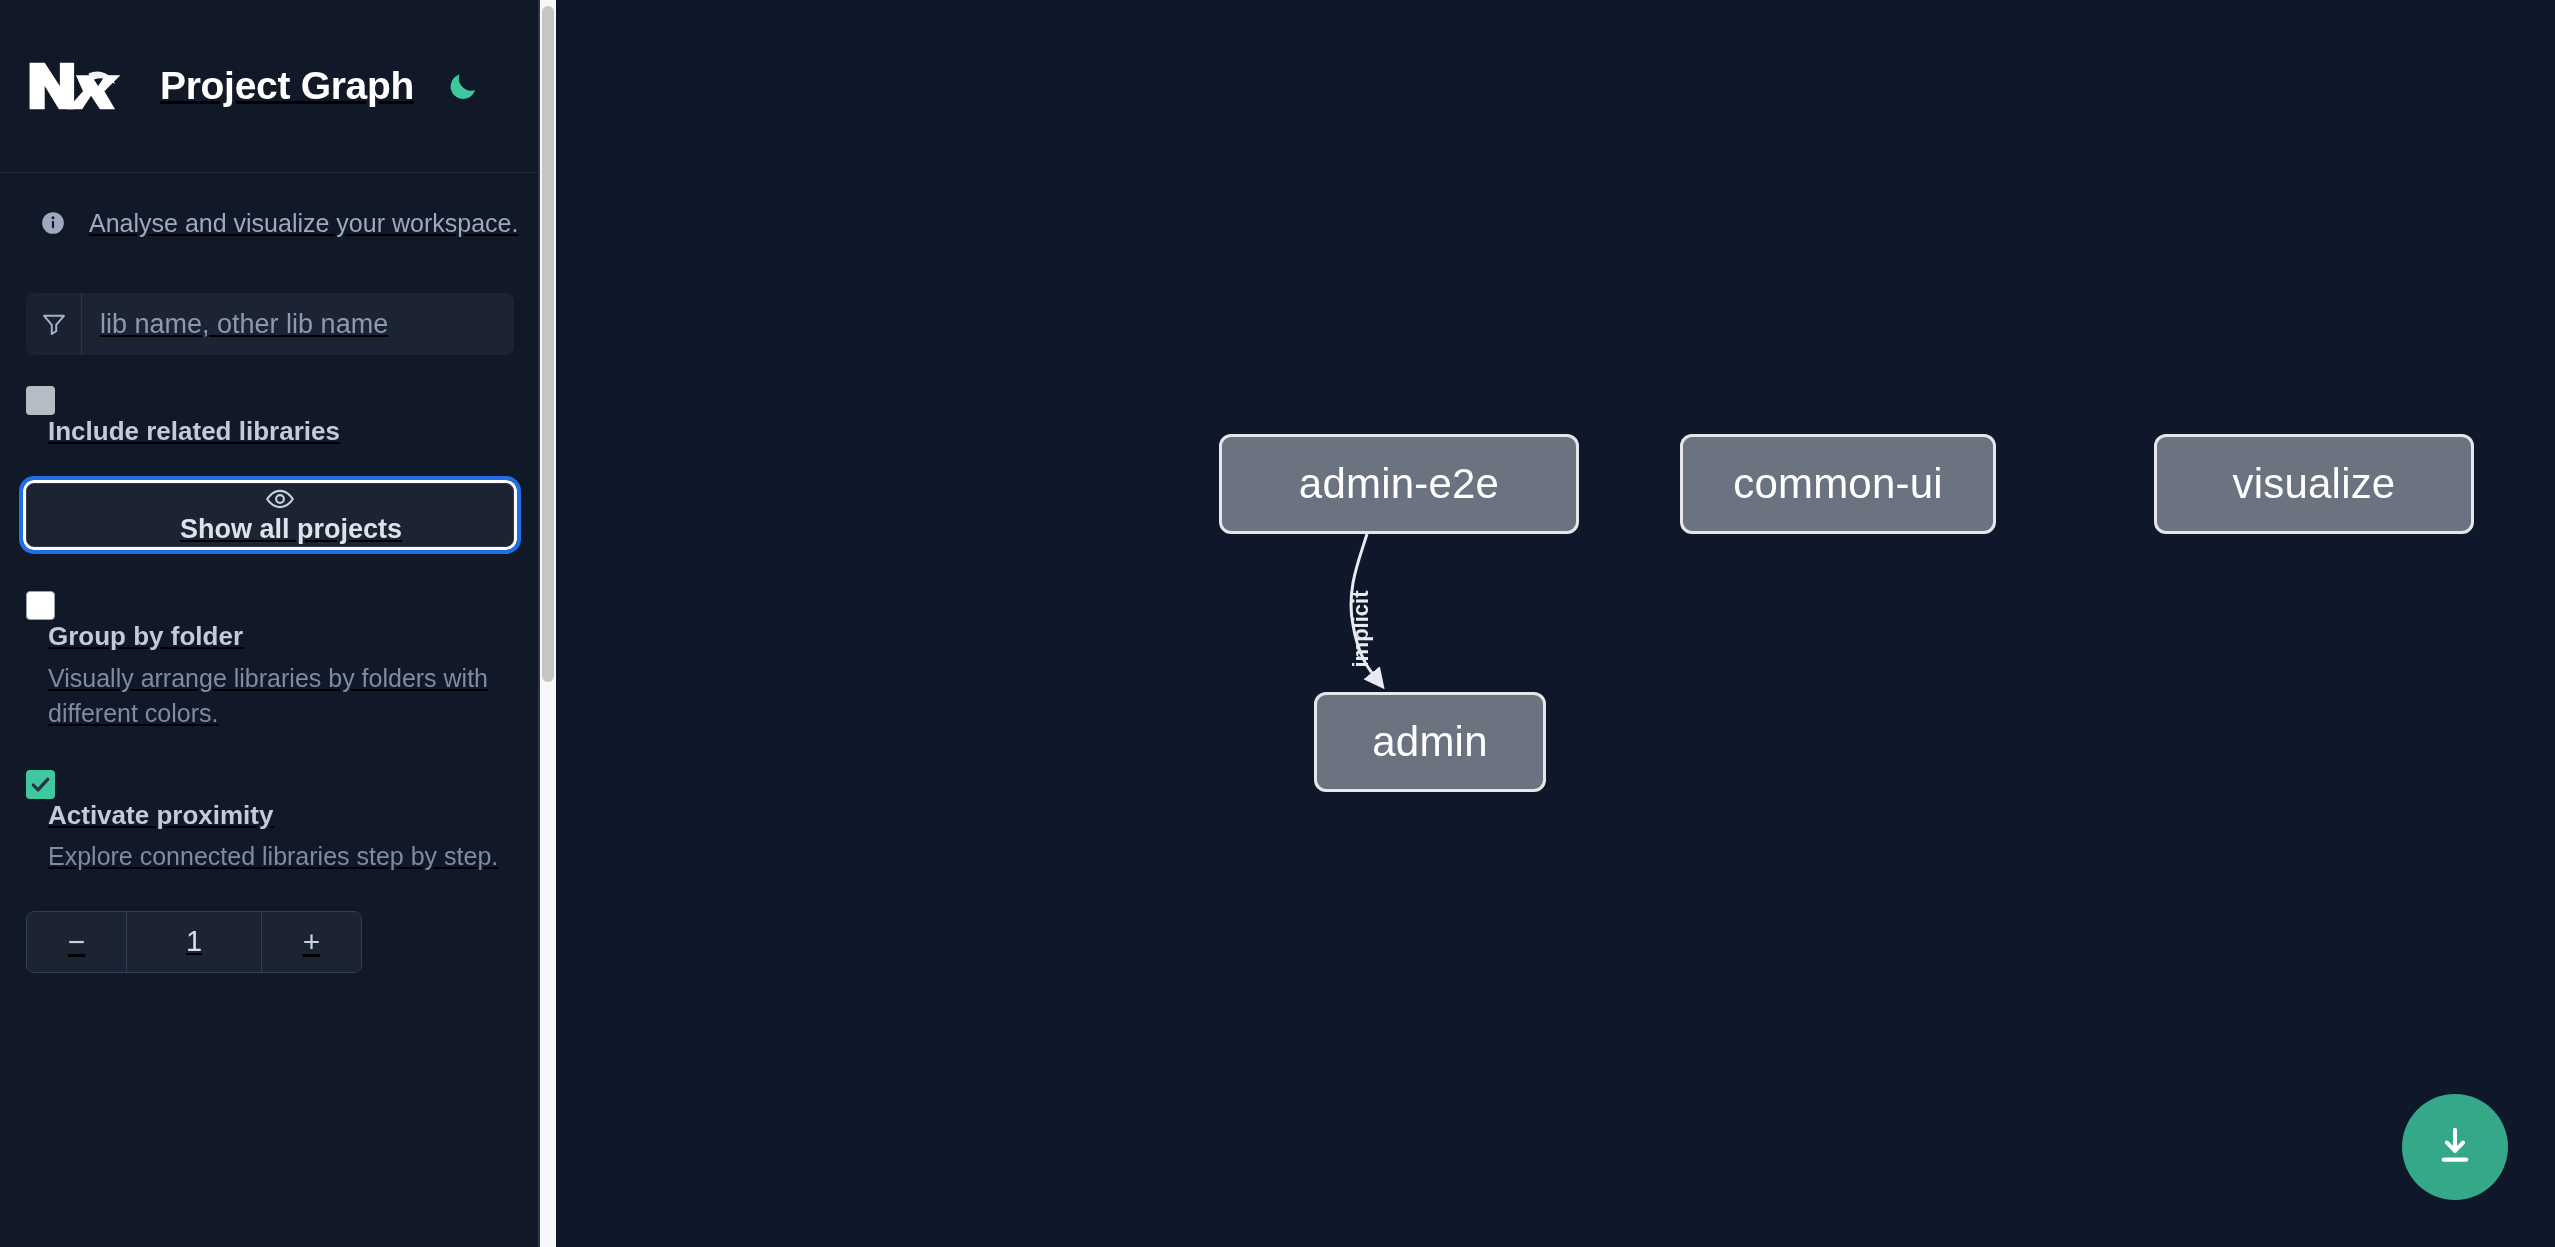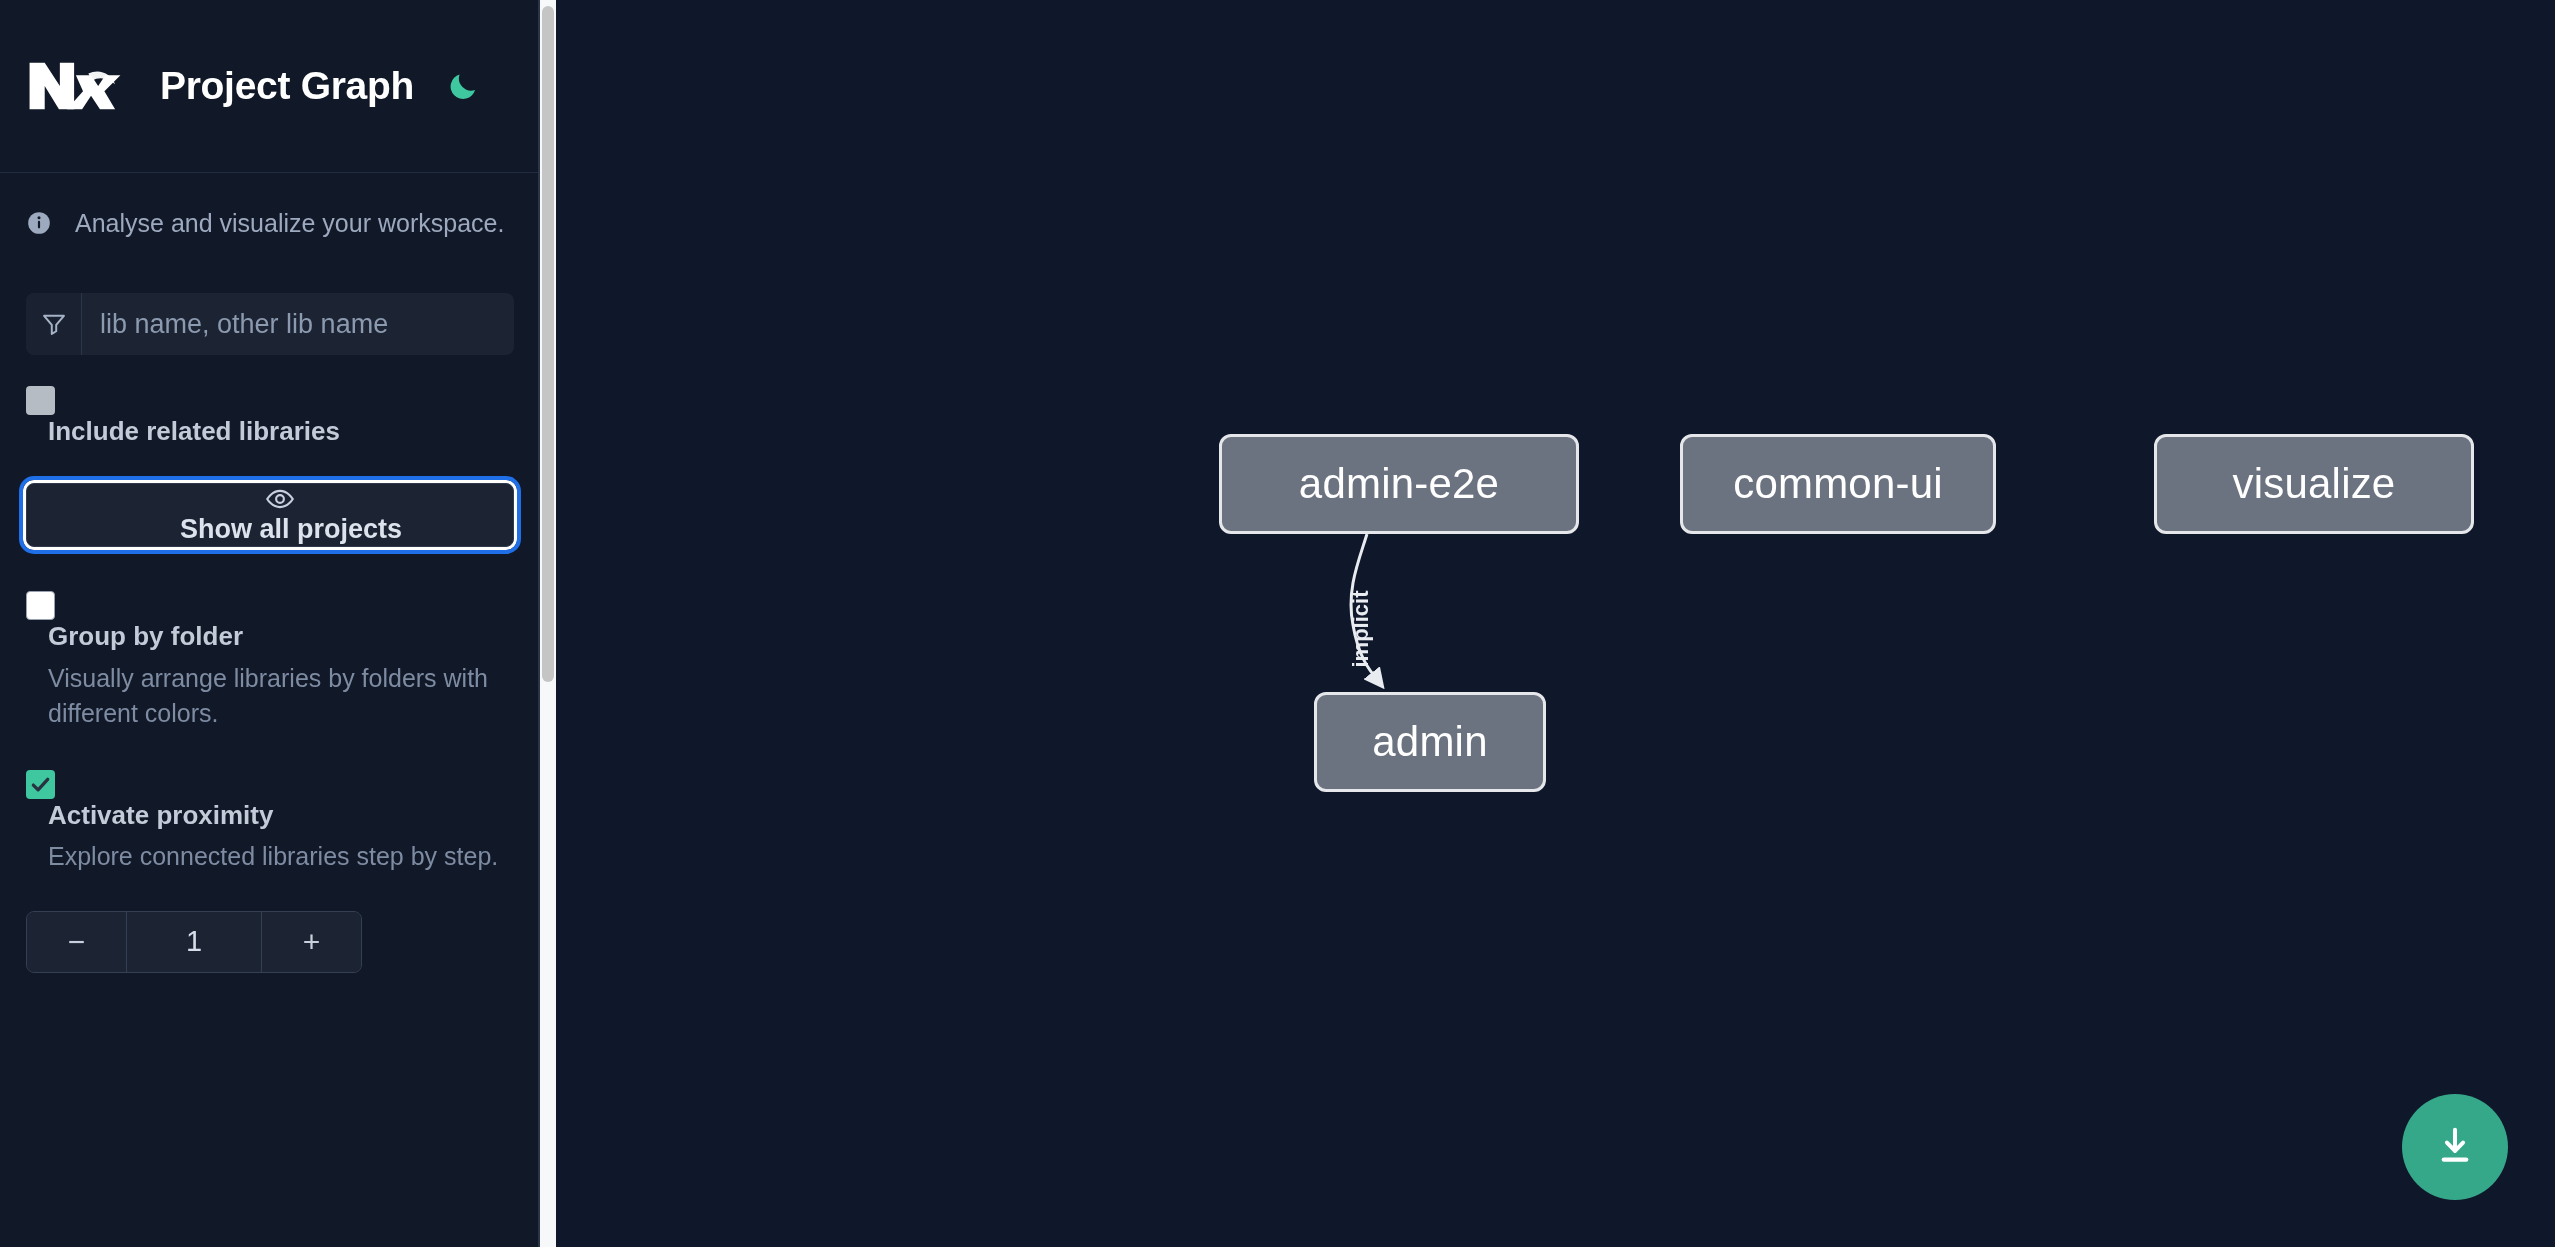--- a/index.html
+++ b/index.html
@@ -15,20 +15,21 @@
   #sidebar {
     position: relative;
     width: 556px; height: 1247px;
     background: #111827;
     flex: 0 0 556px;
     overflow: hidden;
   }
   #sidebar-scroll {
     position: absolute; inset: 0 16px 0 0;
     overflow: hidden;
+    text-decoration: underline;
   }
 
   
   .brand-row {
     height: 173px;
     display: flex; align-items: center;
     padding-left: 26px;
     border-bottom: 1px solid #212C40;
   }
   .nx-logo { width: 98px; height: 60px; flex: 0 0 auto; }
@@ -38,21 +39,21 @@
   }
   .moon-btn {
     margin-left: 28px; width: 42px; height: 42px;
     display: flex; align-items: center; justify-content: center;
     cursor: pointer; background: none; border: none;
   }
 
   
   .info-row {
     display: flex; align-items: center;
-    padding: 0 26px; height: 100px;
+    padding: 0 40px; height: 100px;
   }
   .info-icon { flex: 0 0 auto; width: 26px; height: 26px; }
   .info-text {
     font-size: 25px; color: #9CA9BE; margin-left: 23px; white-space: nowrap;
   }
 
   
   .filter-wrap {
     margin: 20px 26px 0 26px;
     height: 62px;

